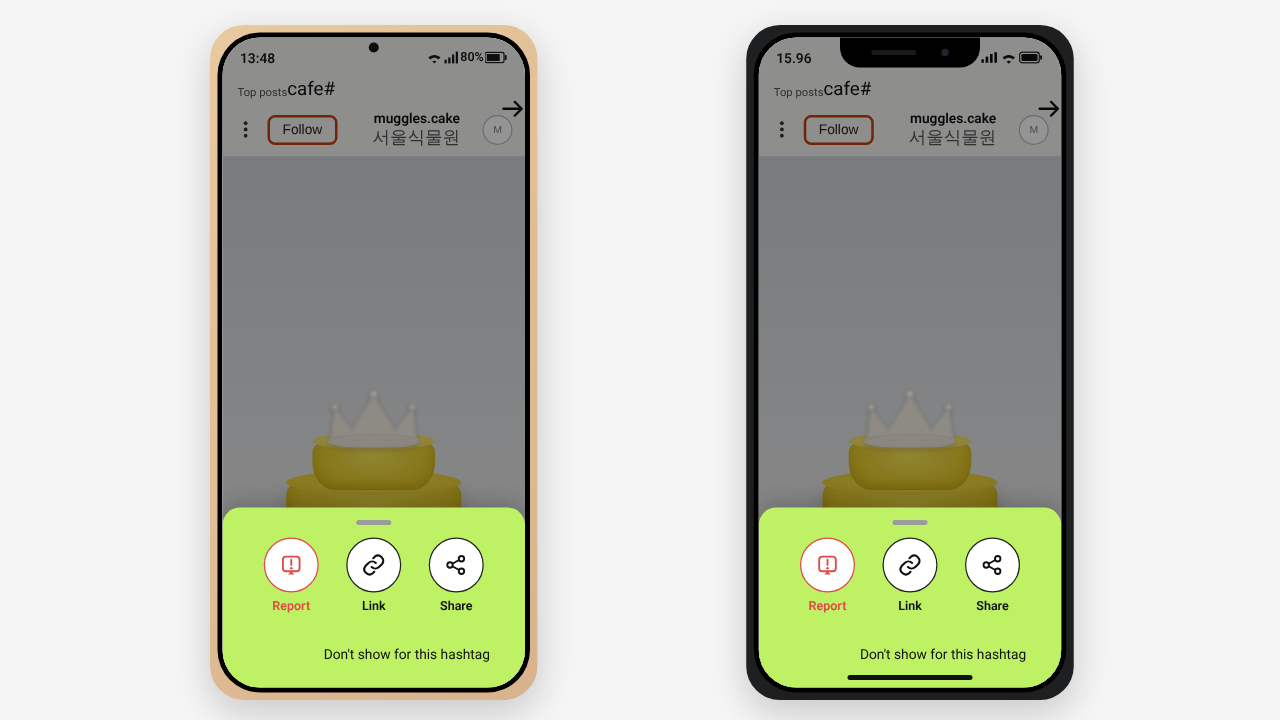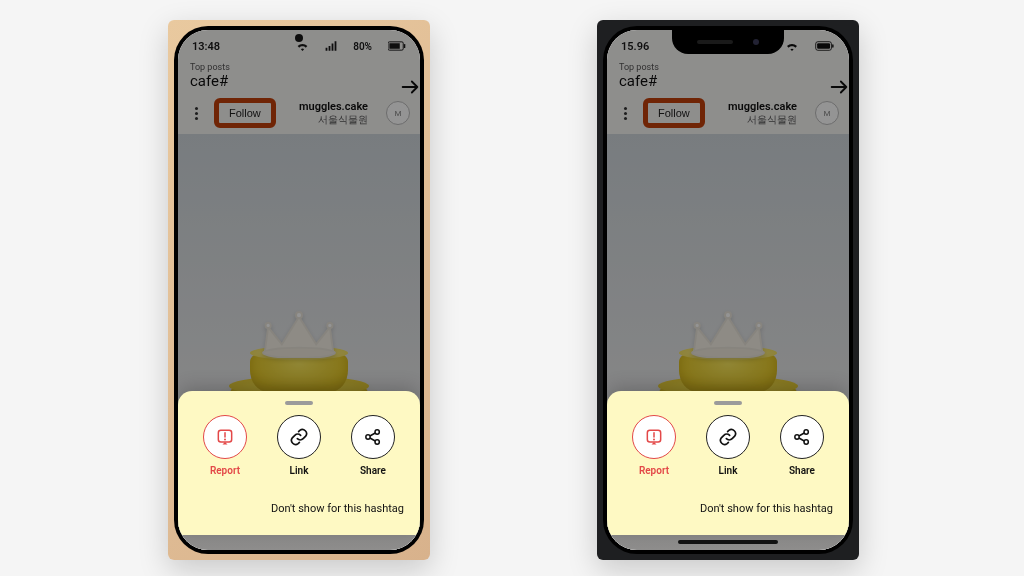--- a/index.html
+++ b/index.html
@@ -1,19 +1,19 @@
 <!DOCTYPE html>
 <html><head>
 <meta charset="utf-8">
 <style>
 html,body{margin:0;padding:0;width:1024px;height:576px;background:#f5f5f5;font-family:-apple-system,BlinkMacSystemFont,"Segoe UI",Roboto,Helvetica,Arial,sans-serif;overflow:hidden}
 .stage{position:relative;width:1024px;height:576px}
 
 
-.phone{position:absolute;top:20px;width:262px;height:540px;border-radius:6px;box-shadow:0 10px 30px rgba(0,0,0,.18)}
+.phone{position:absolute;top:20px;width:262px;height:540px;border-radius:27px;box-shadow:0 10px 30px rgba(0,0,0,.18)}
 .phone.android{left:168px;background:linear-gradient(135deg,#e9c99f,#d8b28c);}
 .phone.iphone{left:597px;background:#1e1f21}
 .bezel{position:absolute;inset:6px;border-radius:34px;background:#000}
 .screen{position:absolute;inset:10px;border-radius:30px;overflow:hidden;background:#f6f6f6}
 
 
 .cam-hole{position:absolute;top:14px;left:50%;transform:translateX(-50%);width:8px;height:8px;border-radius:50%;background:#0d0d0d;z-index:20}
 
 
 .notch{position:absolute;top:10px;left:50%;transform:translateX(-50%);width:112px;height:24px;background:#000;border-radius:0 0 16px 16px;z-index:20;display:flex;align-items:center;justify-content:center;gap:20px}
@@ -22,58 +22,58 @@
 
 
 .home-ind{position:absolute;bottom:6px;left:50%;transform:translateX(-50%);width:100px;height:4px;border-radius:2px;background:#111;z-index:25}
 
 
 .app{position:absolute;inset:0;background:#f5f4f2;display:flex;flex-direction:column}
 .dimmer{position:absolute;inset:0;background:rgba(0,0,0,.42);z-index:8}
 
 
 .status{height:24px;display:flex;align-items:center;justify-content:space-between;padding:4px 14px 0;font-size:11px;font-weight:600;color:#1a1a1a;direction:ltr}
-.status .right{display:flex;align-items:flex-start;gap:16px}
+.status .right{display:flex;align-items:flex-start;gap:1px}
 .status svg{display:block}
 
 
-.hdr{display:flex;flex-direction:column;padding:4px 12px 0;position:relative}
+.hdr{display:flex;flex-direction:row;align-items:flex-end;padding:4px 12px 0;position:relative}
 .hdr-row{display:flex;align-items:center;gap:10px}
 .top-posts{font-size:9px;color:#555}
 .hashtag{font-size:15px;font-weight:400;color:#111}
 .back-arrow{position:absolute;right:-1px;top:18px}
 
 
 .userrow{display:flex;align-items:center;justify-content:space-between;padding:8px 10px 6px;direction:ltr}
 .userrow .left{display:flex;align-items:center;gap:10px}
 .kebab{width:16px;display:flex;flex-direction:column;gap:2px;align-items:center}
 .kebab span{width:3px;height:3px;border-radius:50%;background:#333}
-.follow-btn{border:5px solid #c2410c;border-radius:6px;padding:4px 10px;font-size:11px;background:transparent;color:#222}
+.follow-btn{border:2px solid #c2410c;border-radius:6px;padding:4px 10px;font-size:11px;background:transparent;color:#222}
 .userblock{display:flex;align-items:center;gap:18px}
 .uname{text-align:right}
 .uname .n1{font-size:11px;font-weight:600;color:#111}
-.uname .n2{font-size:10px;color:#555}
+.uname .n2{font-size:14px;color:#555}
 .avatar{width:22px;height:22px;border-radius:50%;border:1px solid #bbb;background:#fff;display:flex;align-items:center;justify-content:center;font-size:8px;color:#888}
 
 
 .photo{flex:1;position:relative;background:linear-gradient(180deg,#cfd6db 0%,#e5e6e7 60%,#f4f3f1 100%);overflow:hidden}
 
 
 .board{position:absolute;left:50%;bottom:48px;transform:translateX(-50%) rotate(-2deg);width:200px;height:90px;background:#fff;border-radius:8px;box-shadow:0 6px 12px rgba(0,0,0,.15)}
 .board::after{content:"";position:absolute;right:14px;bottom:14px;width:120px;height:14px;background:repeating-linear-gradient(90deg,#5a483a 0 6px,transparent 6px 9px);opacity:.65;border-radius:2px;transform:rotate(-2deg)}
 .cake-base{position:absolute;left:50%;bottom:96px;transform:translateX(-50%);width:140px;height:70px;background:radial-gradient(ellipse at 50% 30%,#f6e14a,#e6c928 70%);border-radius:16px 16px 22px 22px/12px 12px 30px 30px;box-shadow:0 8px 14px rgba(0,0,0,.18),inset 0 -6px 10px rgba(160,130,10,.35)}
 .cake-base::before{content:"";position:absolute;left:0;right:0;top:-8px;height:20px;background:radial-gradient(ellipse at 50% 50%,#f8e65a,#e6c928);border-radius:50%}
 .ruffle{position:absolute;left:50%;transform:translateX(-50%);bottom:92px;width:150px;height:20px;background:repeating-radial-gradient(circle at 10px 10px,#f1d52a 0 8px,transparent 8px 16px);filter:blur(.3px)}
 .cake-top{position:absolute;left:50%;bottom:158px;transform:translateX(-50%);width:98px;height:40px;background:radial-gradient(ellipse at 50% 30%,#f8e65a,#e6c928 70%);border-radius:14px 14px 18px 18px/10px 10px 22px 22px;box-shadow:inset 0 -4px 8px rgba(160,130,10,.35)}
 .cake-top::before{content:"";position:absolute;left:0;right:0;top:-6px;height:14px;background:radial-gradient(ellipse at 50% 50%,#fff4a0,#f1da4a);border-radius:50%}
 .crown{position:absolute;left:50%;bottom:192px;transform:translateX(-50%);width:88px;height:48px}
 .crown svg{width:100%;height:100%;filter:drop-shadow(0 2px 2px rgba(0,0,0,.15))}
 
 
-.sheet{position:absolute;left:0;right:0;bottom:15px;background:#fef9c3;border-radius:14px 14px 0 0;z-index:10;padding:8px 0 18px;box-shadow:0 -4px 18px rgba(0,0,0,.2)}
+.sheet{position:absolute;left:0;right:0;bottom:0;background:#bef264;border-radius:14px 14px 0 0;z-index:10;padding:8px 12px 18px;box-shadow:0 -4px 18px rgba(0,0,0,.2)}
 .grab{width:28px;height:4px;border-radius:2px;background:#9b9b9b;margin:2px auto 10px}
 .actions{display:flex;justify-content:space-around;padding:0 10px}
 .action{display:flex;flex-direction:column;align-items:center;gap:6px;width:72px}
 .circle{width:42px;height:42px;border-radius:50%;border:1px solid #222;display:flex;align-items:center;justify-content:center;background:#fff}
 .circle.red{border-color:#e34848}
 .action .lbl{font-size:10px;font-weight:600;color:#111}
 .action .lbl.red{color:#e34848}
 .sheet-row{margin-top:16px;padding:10px 16px 2px;text-align:right;font-size:11px;color:#111}
 </style>
 </head>

